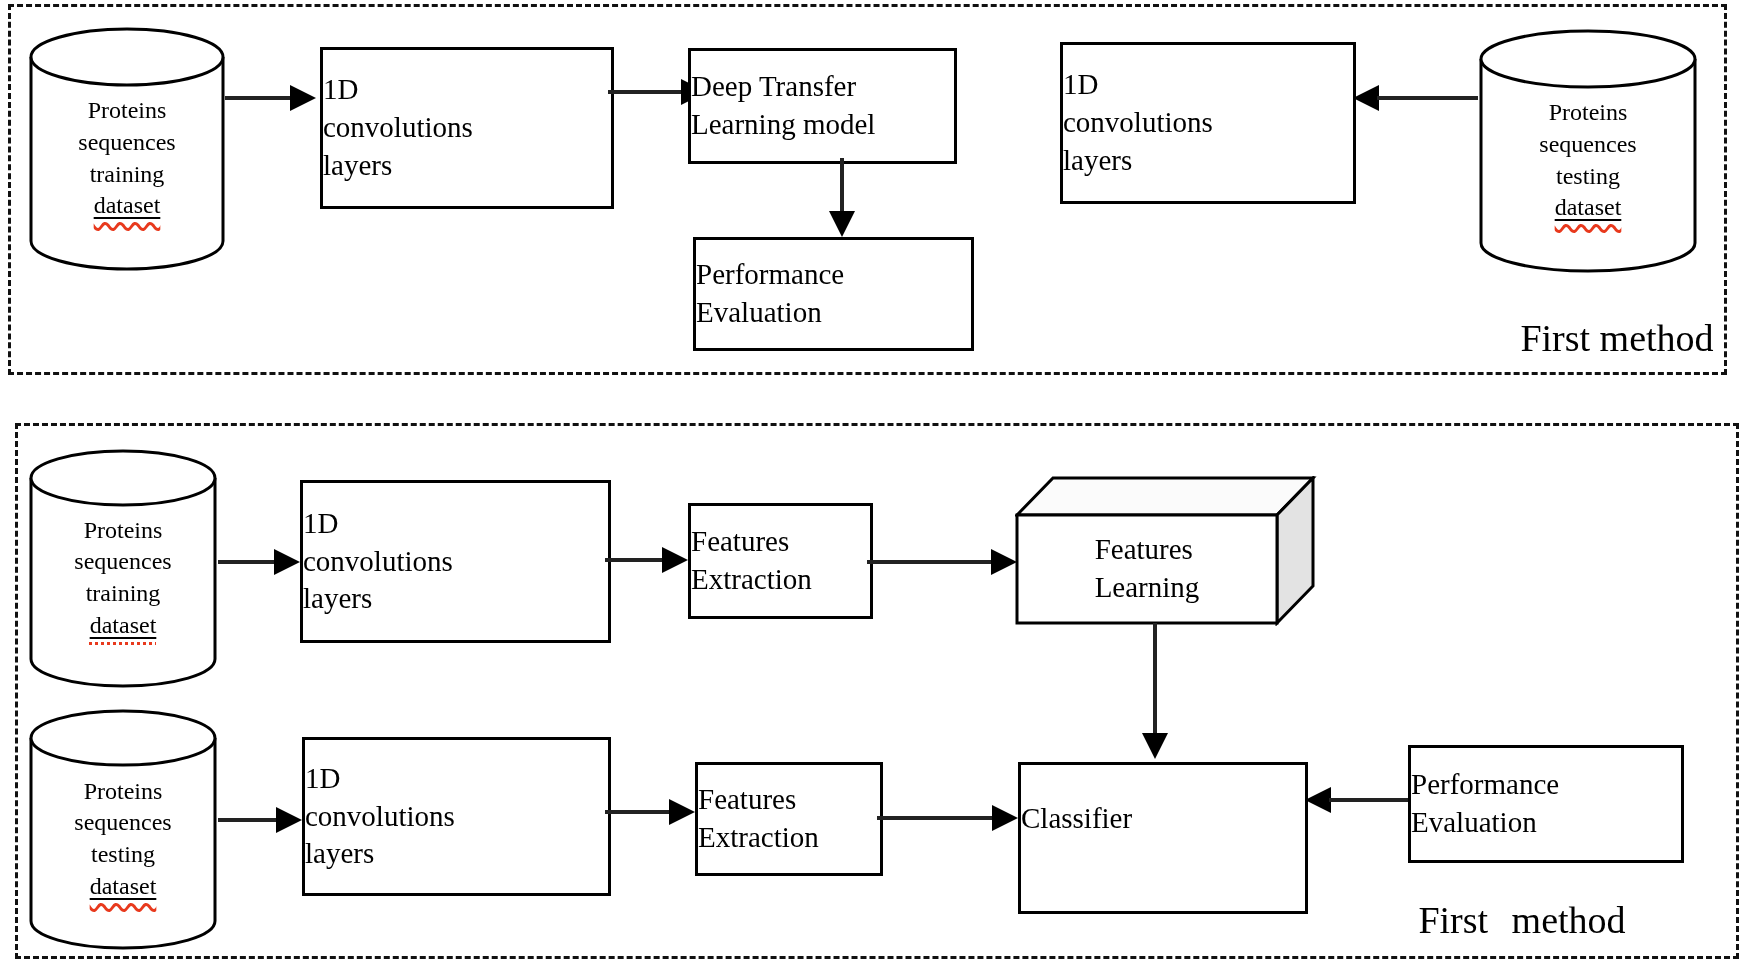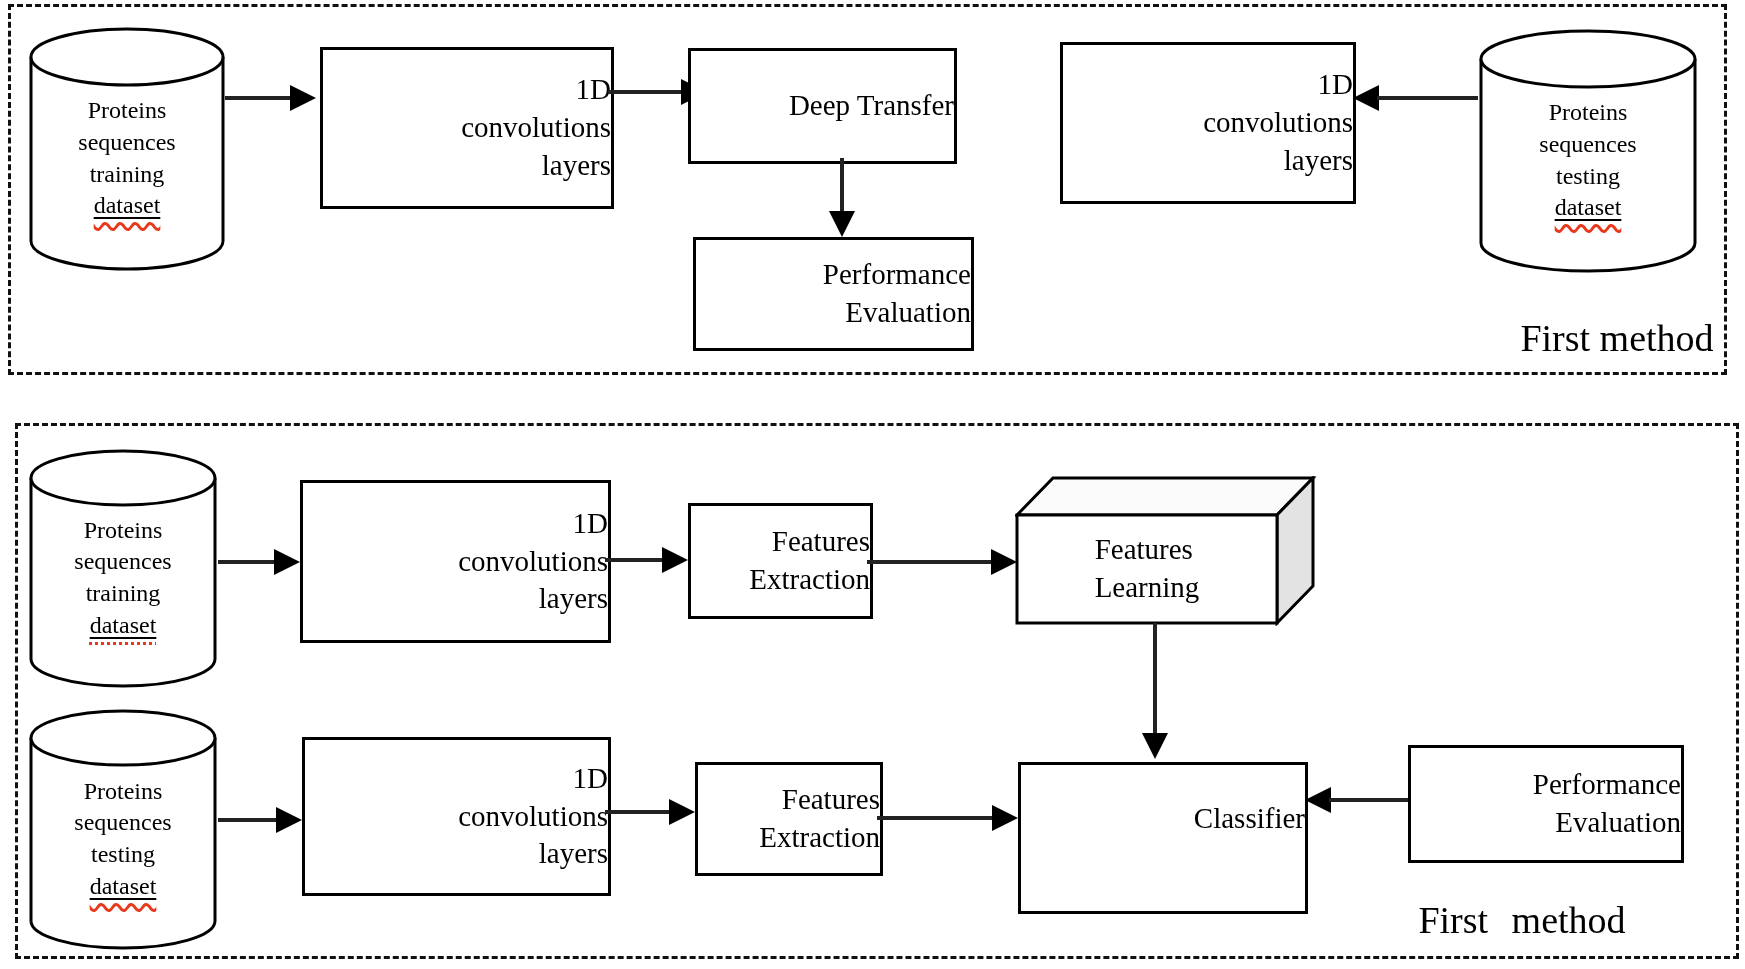--- a/index.html
+++ b/index.html
@@ -4,21 +4,21 @@
 <style>
   html,body{margin:0;padding:0;}
   body{
     width:1745px;height:969px;position:relative;background:#ffffff;
     font-family:"Liberation Serif","DejaVu Serif",serif;color:#000;
     overflow:hidden;
   }
   .panel{position:absolute;border:3px dashed #111;background:transparent;}
   .box{
     position:absolute;border:3px solid #000;background:#fff;
-    display:flex;flex-direction:column;align-items:flex-end;justify-content:center;
+    display:flex;flex-direction:column;align-items:flex-start;justify-content:center;
     text-align:center;font-size:29px;line-height:1.3;
   }
   .box .line{white-space:nowrap;}
   .cyl{position:absolute;}
   .cyl svg{position:absolute;left:0;top:0;width:100%;height:100%;}
   .cyl-text{
     position:absolute;left:0;top:0;right:0;bottom:0;
     display:flex;flex-direction:column;align-items:center;justify-content:center;
     padding-top:18px;font-size:24px;line-height:1.32;text-align:center;
   }
@@ -72,20 +72,21 @@
   <div class="line">layers</div>
 </div>
 
 <div class="arr" style="left:608px;top:79px;width:99px;height:26px;">
   <div class="shaft" style="left:0;top:11px;width:75px;height:4px;"></div>
   <div class="head right" style="left:73px;top:0;"></div>
 </div>
 
 <div class="box" style="left:688px;top:48px;width:263px;height:110px;">
   <div class="line">Deep Transfer</div>
+  <div class="line">Learning model</div>
 </div>
 
 <div class="arr" style="left:829px;top:158px;width:26px;height:79px;">
   <div class="shaft" style="left:11px;top:0;width:4px;height:55px;"></div>
   <div class="head down" style="left:0;top:53px;"></div>
 </div>
 
 <div class="box" style="left:693px;top:237px;width:275px;height:108px;">
   <div class="line">Performance</div>
   <div class="line">Evaluation</div>

